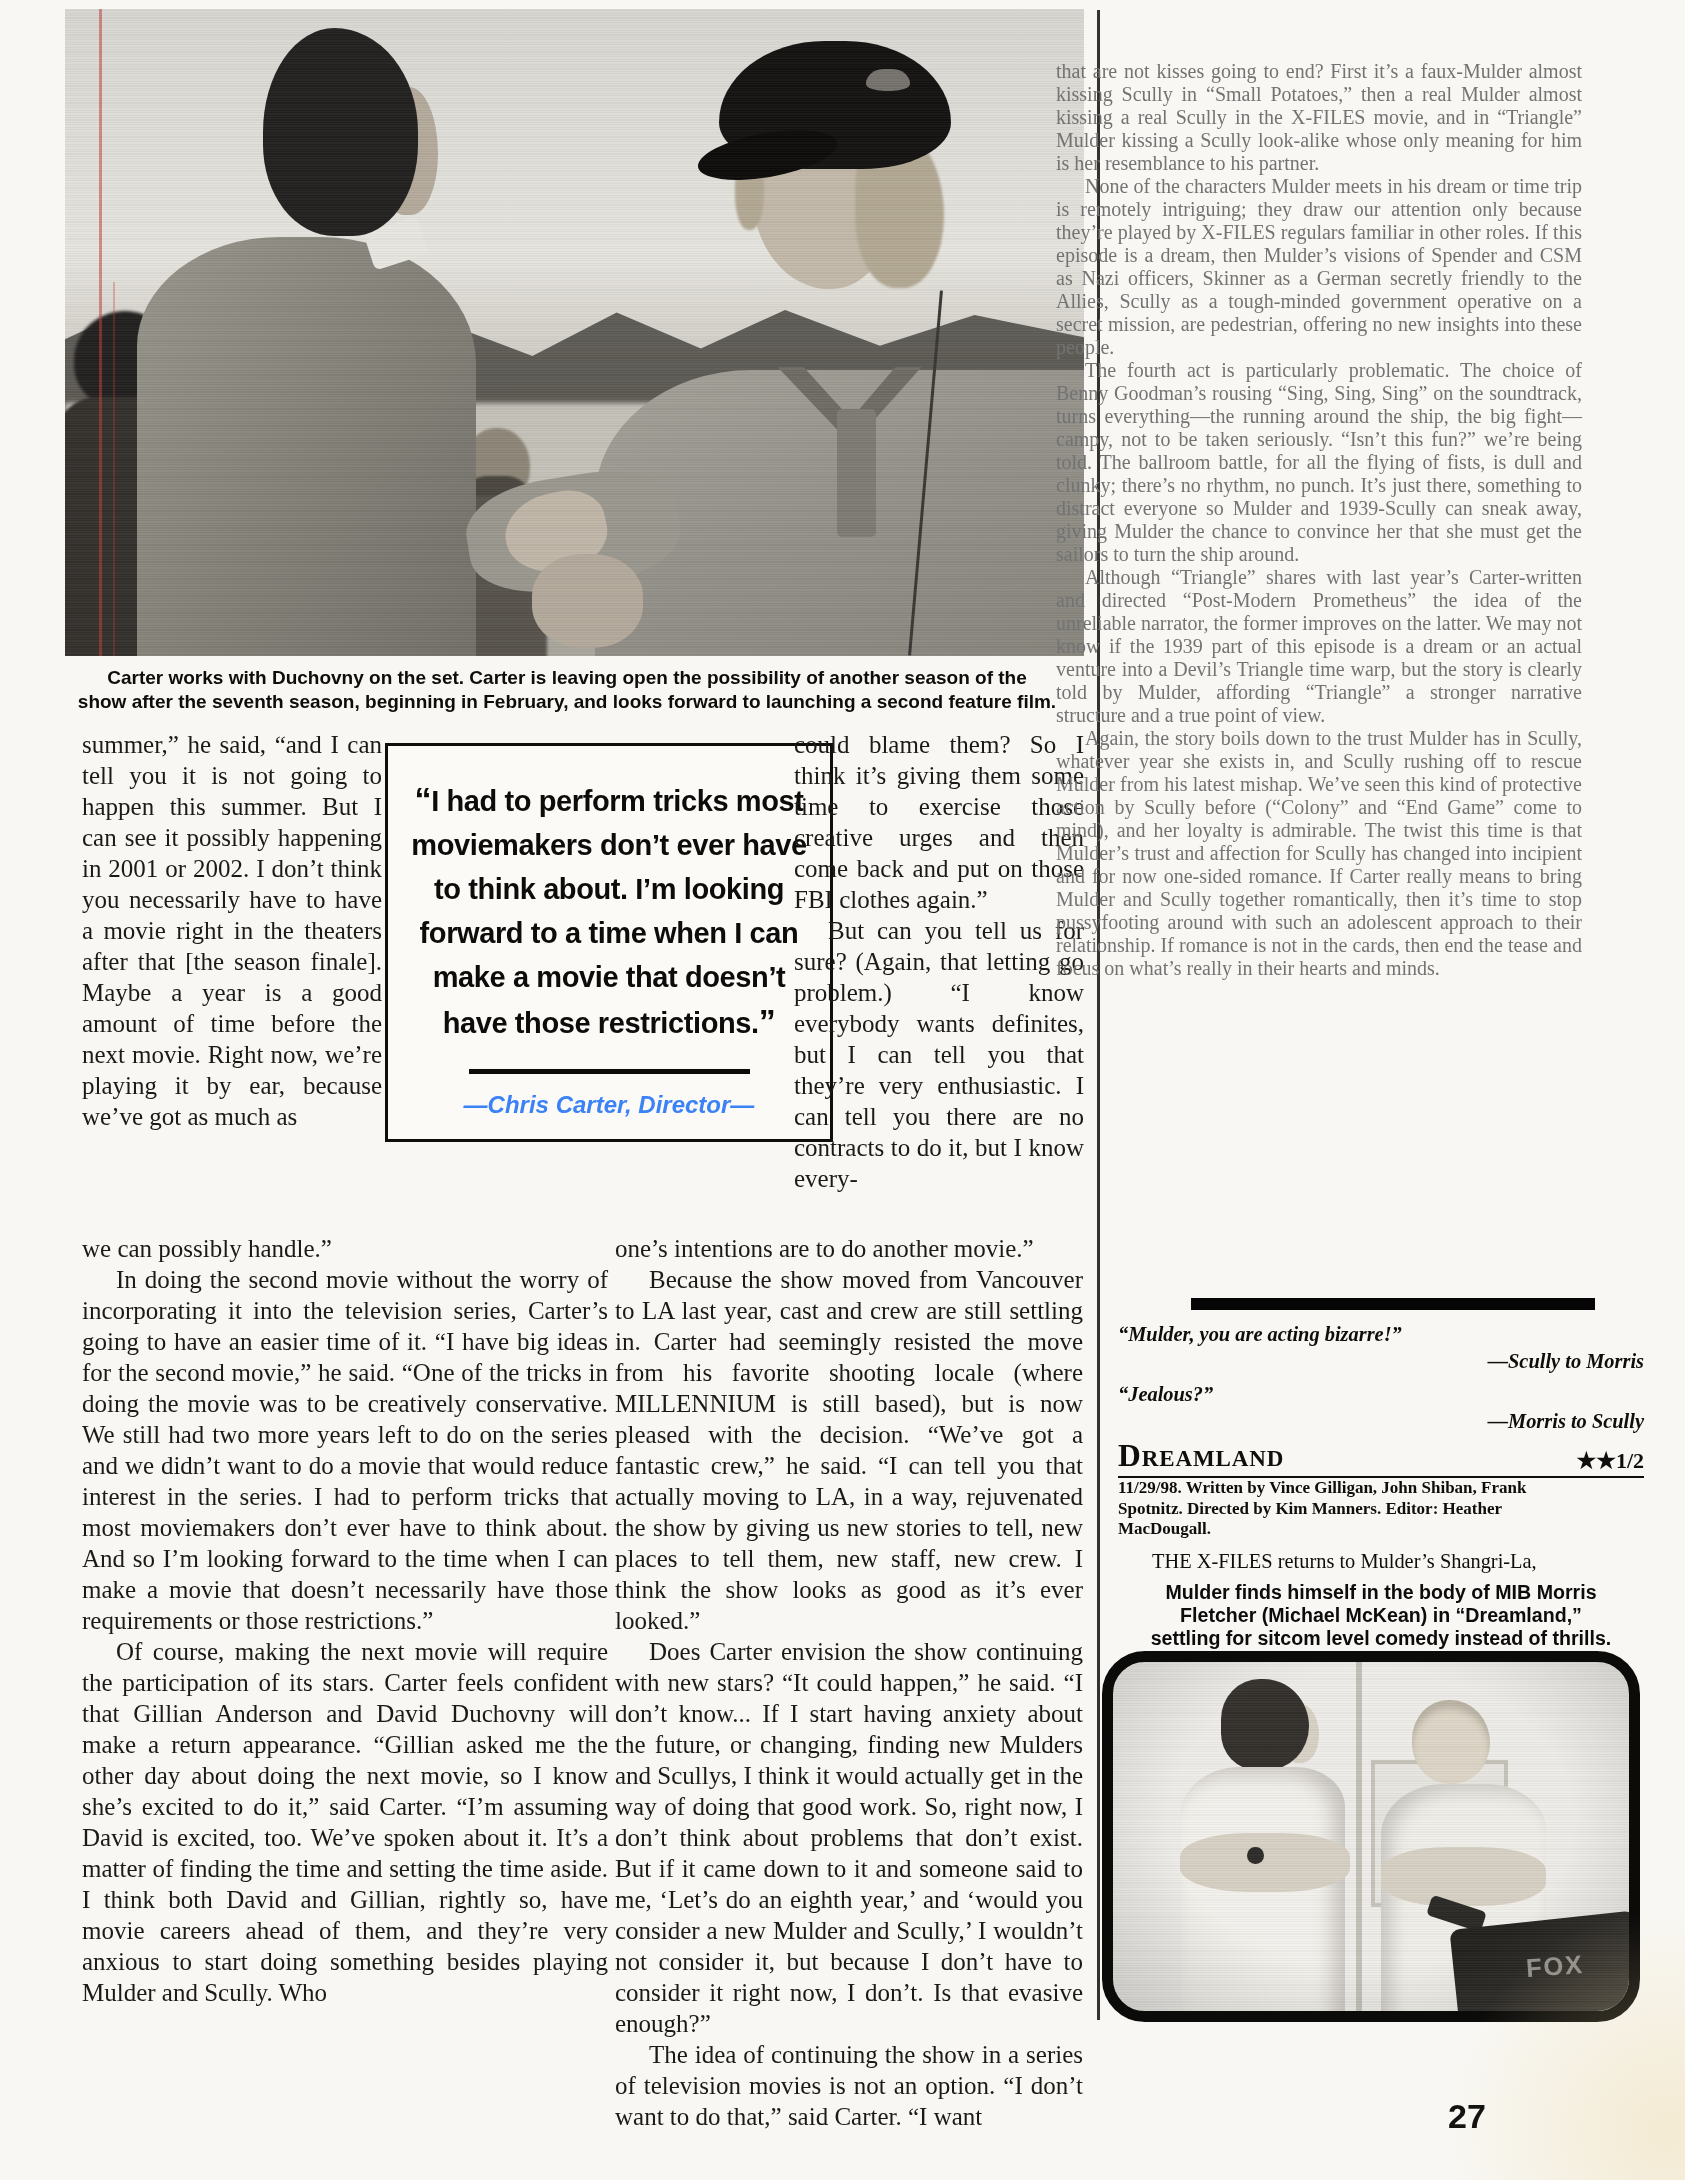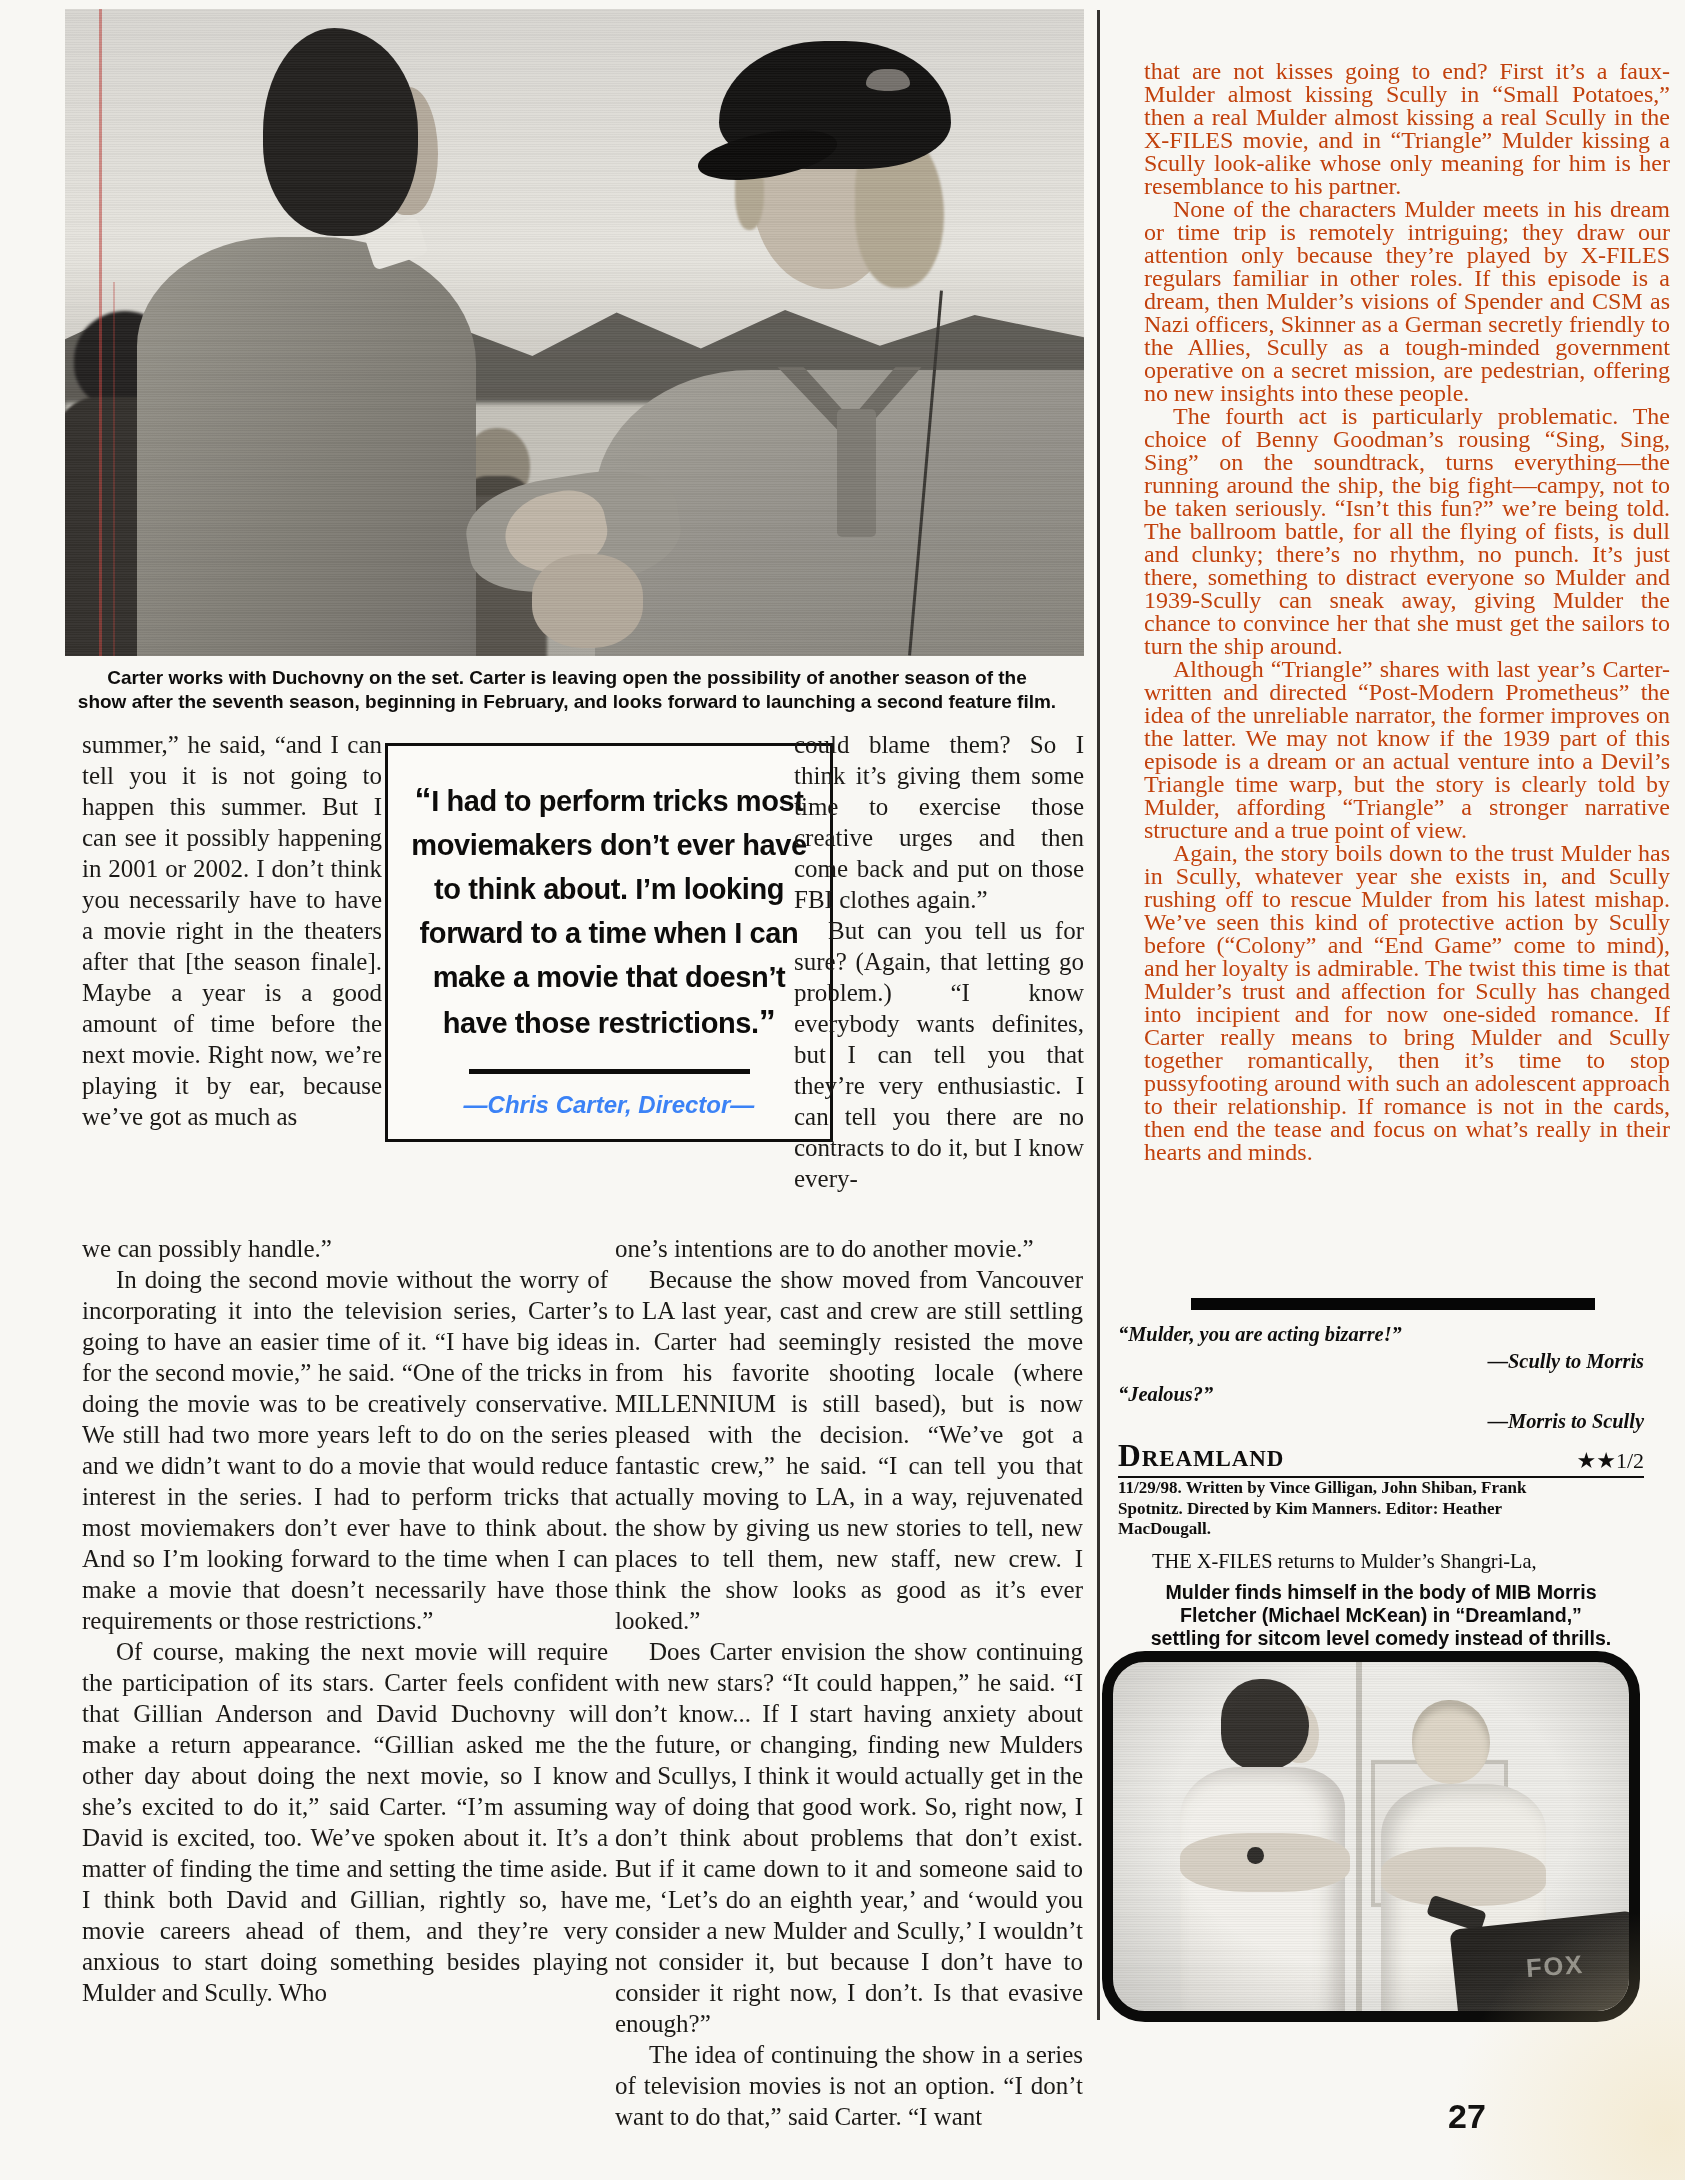--- a/index.html
+++ b/index.html
@@ -63,31 +63,31 @@
     border:3.4px solid #0f0e0d; background:#fbfaf7; padding:31px 12px 20.4px; text-align:center;
     font-family:"Liberation Sans", sans-serif;
   }
   .pq-text { font-weight:bold; font-size:29px; line-height:44px; letter-spacing:-0.4px; color:#0d0c0b; }
   .pq-open, .pq-close { font-size:34px; }
   .pq-rule { width:281px; height:5.1px; background:#0d0c0b; margin:24px auto 17px; }
   .pq-attr { font-weight:bold; font-style:italic; font-size:24px; color:#3b82f6; }
   
   .vrule { position:absolute; left:1097px; top:10.2px; width:2.6px; height:2010px; background:#34322f; }
   
-  .review { position:absolute; left:1144px; top:60px; width:526px; font-size:24px; line-height:23px; text-align:justify; color:#c2410c; }
+  .review { position:absolute; left:1056px; top:60px; width:526px; font-size:20px; line-height:23px; text-align:justify; color:#737373; }
   .review p { margin:0; text-indent:29px; }
   .review p:first-child { text-indent:0; }
   .divider { position:absolute; left:1191px; top:1298px; width:404px; height:12px; background:#060606; }
   .quotes { position:absolute; left:1118px; top:1322px; width:526px; font-weight:bold; font-size:20.4px; line-height:24px; color:#0f0e0d;font-style:italic; }
   .q-attr { text-align:right; margin:3.4px 0 8.5px; }
   .dreamland { position:absolute; left:1118px; top:1438px; width:526px; color:#0f0e0d; }
   .dl-head { display:flex; justify-content:space-between; align-items:flex-end; }
   .dl-title { font-weight:bold; font-size:23px; letter-spacing:0.9px; text-transform:uppercase; }
   .dl-title::first-letter { font-size:31.5px; }
-  .dl-rating { font-weight:normal; font-size:22px; }
+  .dl-rating { font-weight:bold; font-size:22px; }
   .dl-underline { height:2.6px; background:#0f0e0d; margin-top:1.7px; }
   .dl-credits { font-weight:bold; font-size:17px; line-height:20.4px; margin-top:0; width:426px; }
   .dl-opening { font-size:20.4px; margin-top:10.2px; text-indent:34px; }
   .tv-caption {
     position:absolute; left:1118px; top:1581px; width:526px; text-align:center; color:#0d0c0c;
     font-family:"Liberation Sans", sans-serif; font-weight:bold; font-size:19.6px; line-height:23px;
   }
   
   .tv-photo {
     position:absolute; left:1102px; top:1651px; width:538px; height:371px; box-sizing:border-box;

